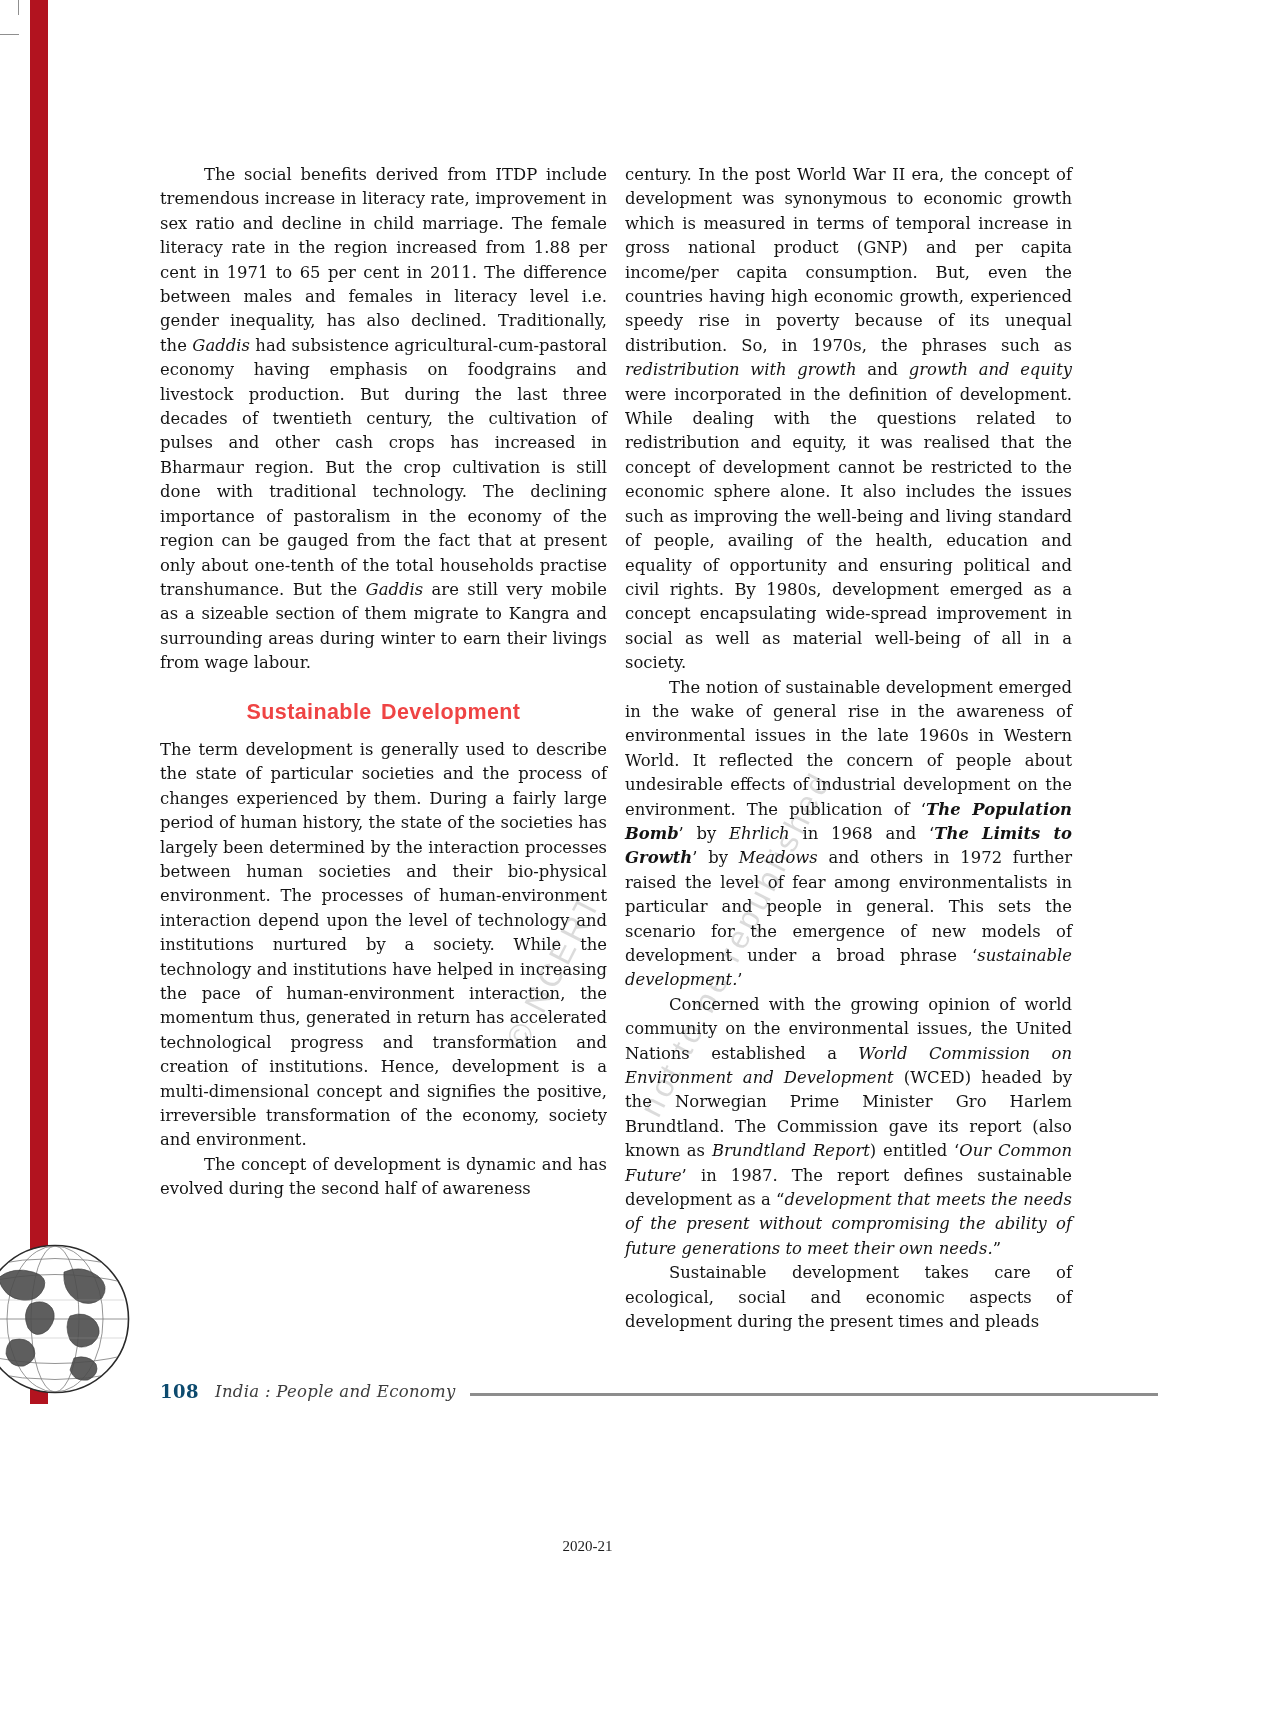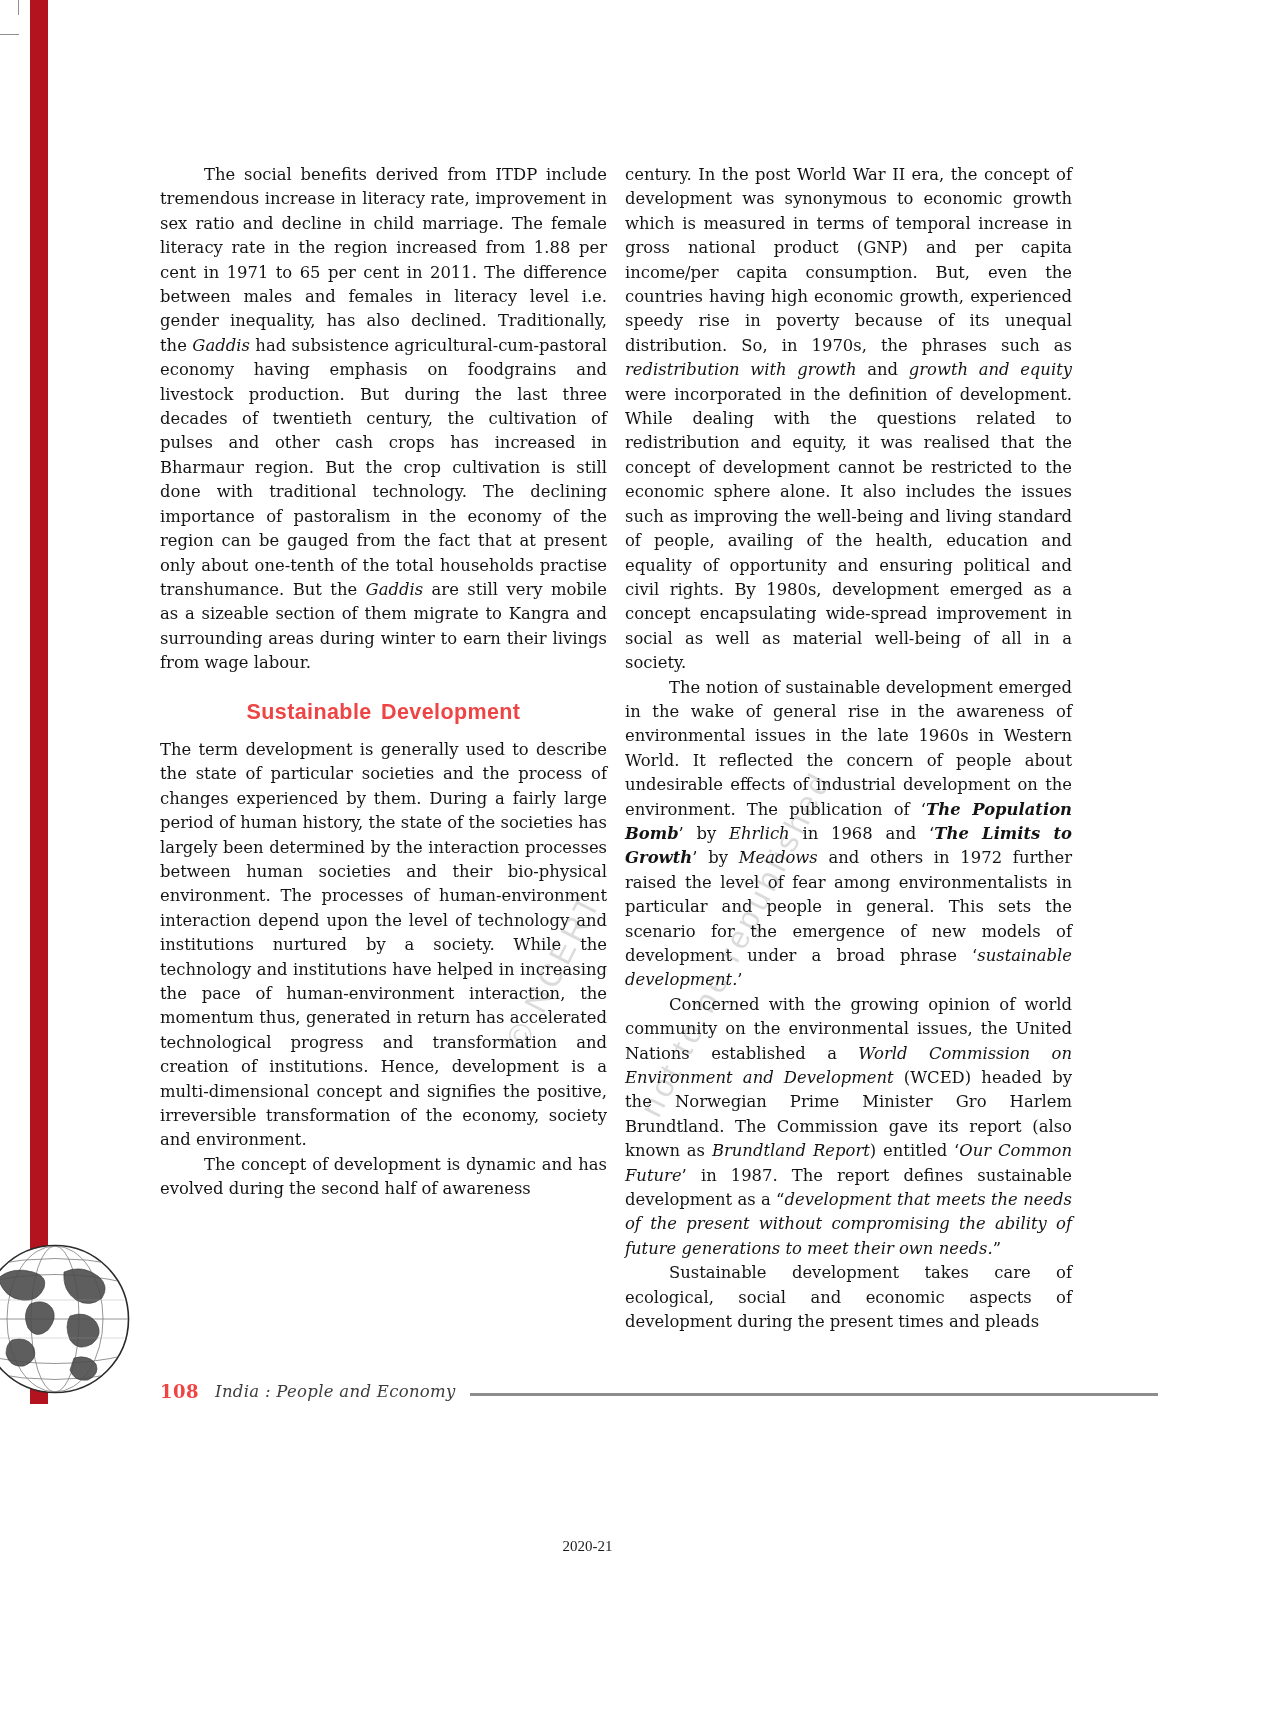--- a/index.html
+++ b/index.html
@@ -79,21 +79,21 @@
     left: 160px;
     top: 1381px;
     width: 998px;
     display: flex;
     align-items: center;
   }
   .pgnum {
     font-weight: bold;
     font-size: 18px;
     letter-spacing: 0.5px;
-    color: #ef4444;
+    color: #0c4a6e;
   }
   .booktitle {
     font-style: italic;
     font-size: 16.5px;
     color: #3d3d3d;
     margin-left: 16px;
     white-space: nowrap;
     letter-spacing: 0.3px;
   }
   .footer-rule {

